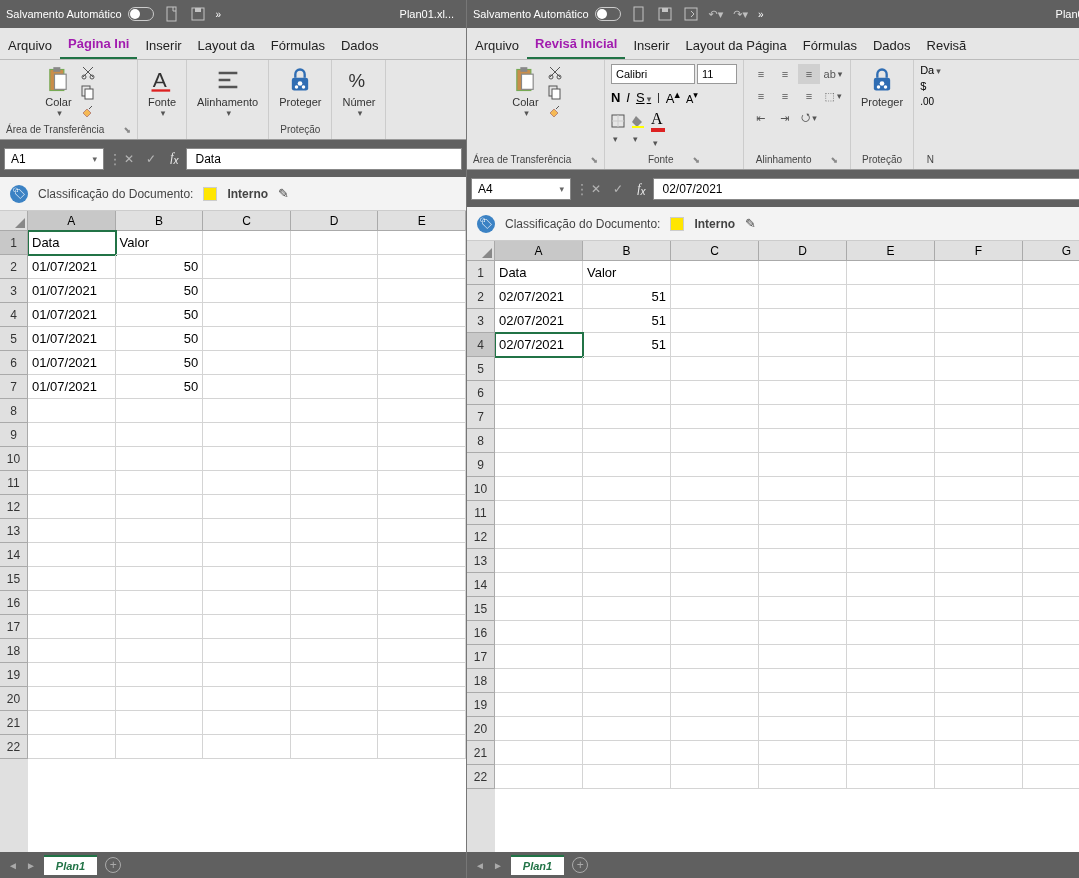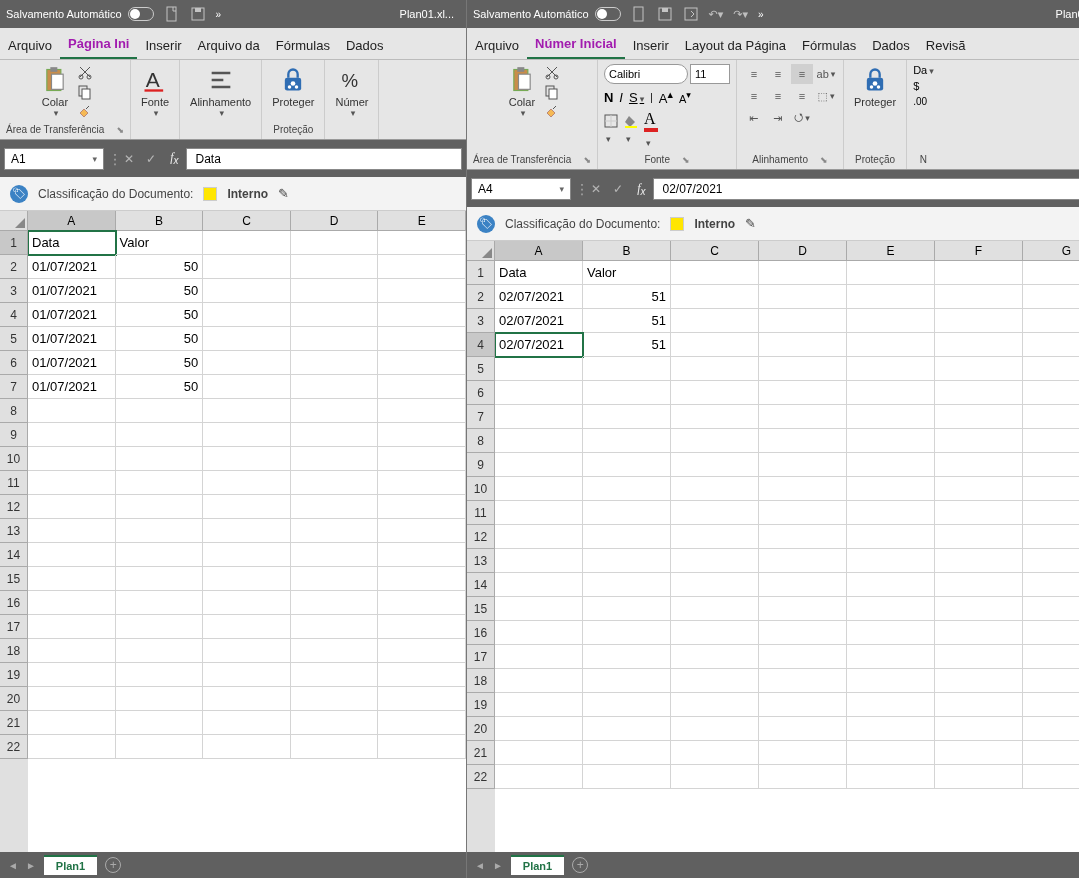--- a/index.html
+++ b/index.html
@@ -16,30 +16,30 @@
 .titlebar .chev { font-size: 10px; }
 .titlebar .fname { margin-left: auto; margin-right: 6px; }
 
 .menubar { height: 32px; background: #e6e6e6; display: flex; align-items: flex-end; font-size: 13px; color: #222; border-bottom: 1px solid #bbb; }
 .menubar .m { padding: 6px 8px; cursor: pointer; }
 .menubar .m.active { border-bottom: 2px solid #217346; color: #a21caf; font-weight: 600; }
 
 .ribbon { background: #e6e6e6; display: flex; border-bottom: 1px solid #999; }
 .rgroup { display: flex; flex-direction: column; align-items: center; padding: 4px 6px 2px 6px; border-right: 1px solid #ccc; }
 .rgroup .rbody { display: flex; align-items: flex-start; gap: 4px; flex: 1; }
-.rgroup .rlabel { font-size: 10px; color: #444; padding: 4px 0 2px 0; display:flex; align-items:center; gap:12px;}
+.rgroup .rlabel { font-size: 10px; color: #444; padding: 4px 0 2px 0; display:flex; align-items:center; gap:19px;}
 .rgroup .rlabel .sm { font-size:9px; color:#888;}
 .bigbtn { display: flex; flex-direction: column; align-items: center; font-size: 11px; color: #333; padding: 2px 4px; cursor: pointer; }
 .bigbtn .ic { width: 28px; height: 28px; margin-bottom: 2px; }
 .smicons { display: flex; flex-direction: column; gap: 4px; }
 .smicons .ic { width: 16px; height: 16px; }
 .dd::after { content: "▾"; font-size: 9px; color: #555; margin-left: 2px; }
 
 .fontbox, .sizebox { height: 20px; font-size: 11px; border: 1px solid #999; background: #fff; padding: 0 4px; }
-.fontbox { width: 84px; border-radius: 10px; }
+.fontbox { width: 84px; }
 .sizebox { width: 40px; }
 
 .alnGrid { display:grid; grid-template-columns: repeat(4, 22px); grid-auto-rows:20px; gap:2px; }
 .alnGrid .c { border:1px solid transparent; display:flex;align-items:center;justify-content:center; font-size:11px; color:#555; cursor:pointer;}
 .alnGrid .c.sel { background:#d0d0d0; }
 
 .fmlbar { height: 37px; background: #606060; display: flex; align-items: center; color: #eee; font-size: 12px; }
 .namebox { width: 100px; height: 22px; background: #fff; color: #000; border: 1px solid #888; margin: 0 4px; padding: 0 6px; display:flex; align-items:center; }
 .namebox .a { font-size:9px; margin-left:auto; color:#666;}
 .fmlbar .sep { width: 10px; text-align:center; color:#aaa; font-size:14px;}
@@ -62,21 +62,21 @@
 .colhdrs { display:flex; height:20px;}
 .colhdr { width:88px; background:#e0e0e0; border:1px solid #aaa; border-top:none; border-left:none; font-size:12px; display:flex;align-items:center;justify-content:center;}
 .colhdr.sel { background:#c8c8c8;}
 .cells { }
 .row { display:flex; height:24px;}
 .cell { width:88px; border-right:1px solid #d4d4d4; border-bottom:1px solid #d4d4d4; font-size:13px; padding:0 4px; display:flex; align-items:center;}
 .cell.sel { outline:2px solid #217346; outline-offset:-1px; background:#fff;}
 .cell.r { justify-content:flex-end;}
 
 .tabsbar { height:26px; background:#606060; display:flex; align-items:center; font-size:11px; color:#ddd; gap:8px; padding:0 8px;}
-.tabsbar .sh { background:#fff; color:#217346; font-weight:600; padding:3px 12px; border-top:2px solid #217346;}
+.tabsbar .sh { background:#fff; color:#217346; font-weight:600; padding:3px 12px; border-top:2px solid #217346;font-style:italic;}
 .tabsbar .plus { width:16px;height:16px;border-radius:50%;border:1px solid #aaa;display:flex;align-items:center;justify-content:center;color:#aaa;font-size:12px;}
 .tabsbar .nav { font-size:10px; color:#aaa;}
 
 svg { display:block; }
 </style>
 </head>
 <body>
 
 <div class="window w1">
 
@@ -94,21 +94,21 @@
         <rect x="5" y="2" width="6" height="4" fill="#ddd"></rect>
       </svg>
     <span class="chev">»</span>
     <span class="fname">Plan01.xl...</span>
   </div>
 
   <div class="menubar">
     <div class="m">Arquivo</div>
     <div class="m active">Página Ini</div>
     <div class="m">Inserir</div>
-    <div class="m">Arquivo da</div>
+    <div class="m">Layout da</div>
     <div class="m">Fórmulas</div>
     <div class="m">Dados</div>
   </div>
 
   <div class="ribbon">
     <div class="rgroup">
       <div class="rbody">
         <div class="bigbtn dd">
           <svg class="ic" viewBox="0 0 24 24">
               <rect x="5" y="3" width="12" height="18" fill="#c98d4a" stroke="#7a5"></rect>
@@ -437,21 +437,21 @@
         <path d="M8 5l3 3-3 3" fill="none" stroke="#ddd"></path>
       </svg>
     <span style="opacity:.6">↶▾</span>
     <span style="opacity:.6">↷▾</span>
     <span class="chev">»</span>
     <span class="fname">Plan02...</span>
   </div>
 
   <div class="menubar">
     <div class="m">Arquivo</div>
-    <div class="m active">Númer Inicial</div>
+    <div class="m active">Revisã Inicial</div>
     <div class="m">Inserir</div>
     <div class="m">Layout da Página</div>
     <div class="m">Fórmulas</div>
     <div class="m">Dados</div>
     <div class="m">Revisã</div>
   </div>
 
   <div class="ribbon">
     <div class="rgroup">
       <div class="rbody">

